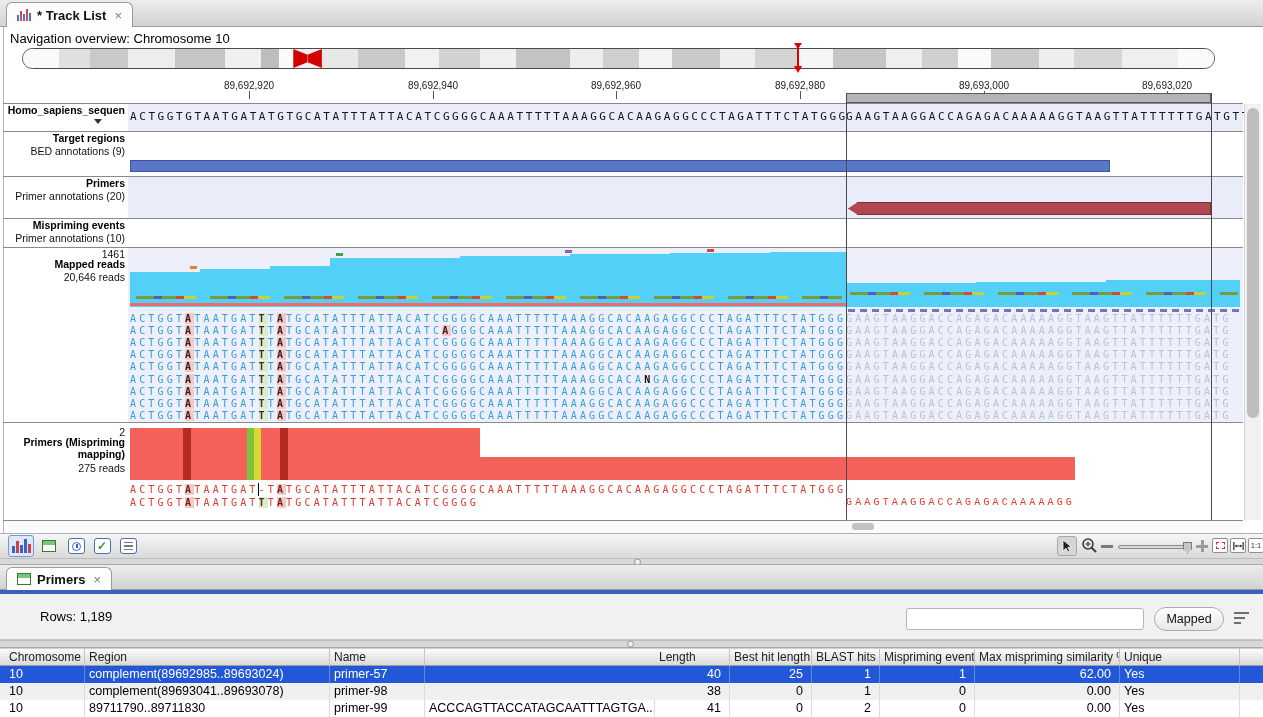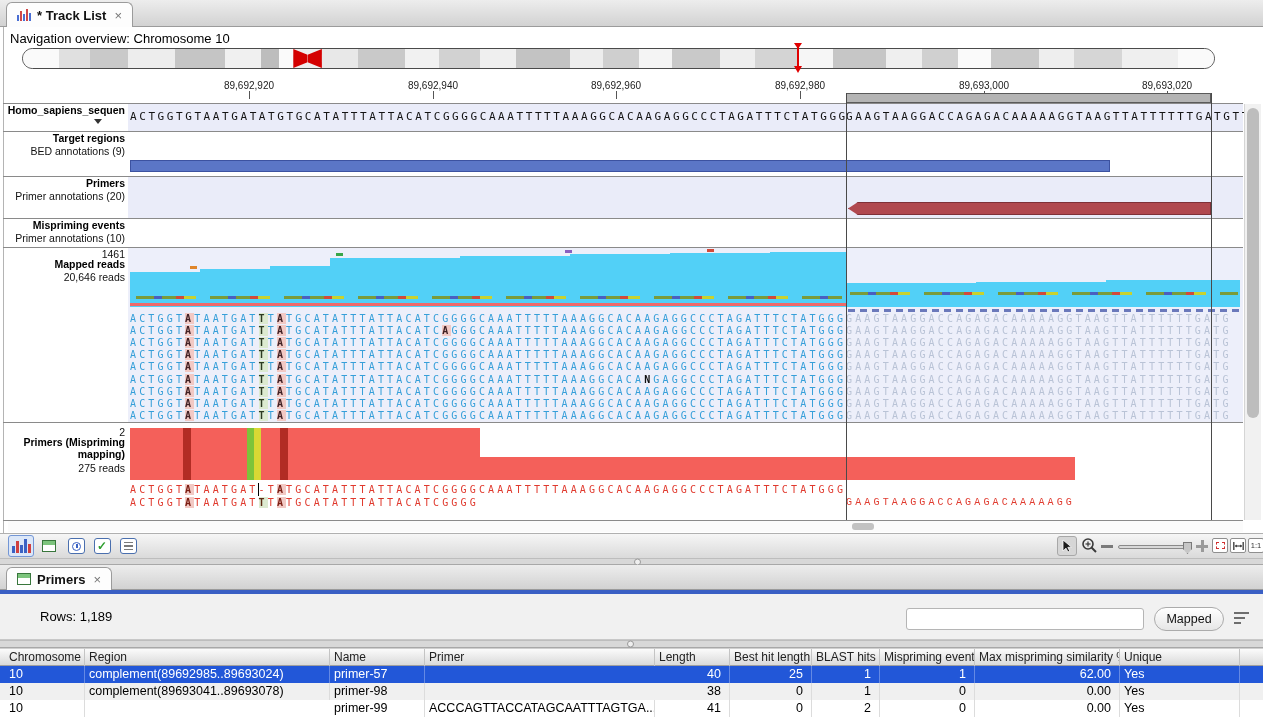--- a/index.html
+++ b/index.html
@@ -381,21 +381,20 @@
   </div>
 
   <div class="divider" style="top:640px;height:8px;">
     <span class="dot" style="left:627px"></span>
   </div>
 
   <div class="thead" id="thead">
       <div class="thcell" style="left: 5px; width: 80px;">Chromosome</div>
       <div class="thcell" style="left: 85px; width: 245px;">Region</div>
       <div class="thcell" style="left: 330px; width: 95px;">Name</div>
-      <div class="thcell" style="left: 425px; width: 230px;">Primer</div>
       <div class="thcell" style="left: 655px; width: 75px;">Length</div>
       <div class="thcell" style="left: 730px; width: 82px;">Best hit length</div>
       <div class="thcell" style="left: 812px; width: 68px;">BLAST hits</div>
       <div class="thcell" style="left: 880px; width: 95px;">Mispriming events</div>
       <div class="thcell" style="left: 975px; width: 145px;">Max mispriming similarity %</div>
       <div class="thcell" style="left: 1120px; width: 120px;">Unique</div>
     </div>
   <div id="tbody">
       <div class="trow selected" style="top: 666px;">
         <div class="tdcell" style="left: 5px; width: 80px;">10</div>
@@ -414,20 +413,21 @@
         <div class="tdcell" style="left: 330px; width: 95px;">primer-98</div>
         <div class="tdcell num" style="left: 655px; width: 75px;">38</div>
         <div class="tdcell num" style="left: 730px; width: 82px;">0</div>
         <div class="tdcell num" style="left: 812px; width: 68px;">1</div>
         <div class="tdcell num" style="left: 880px; width: 95px;">0</div>
         <div class="tdcell num" style="left: 975px; width: 145px;">0.00</div>
         <div class="tdcell" style="left: 1120px; width: 120px;">Yes</div>
       </div>
       <div class="trow" style="top: 700px;">
         <div class="tdcell" style="left: 5px; width: 80px;">10</div>
+        <div class="tdcell" style="left: 85px; width: 245px;">89711790..89711830</div>
         <div class="tdcell" style="left: 330px; width: 95px;">primer-99</div>
         <div class="tdcell" style="left: 425px; width: 230px;">ACCCAGTTACCATAGCAATTTAGTGA...</div>
         <div class="tdcell num" style="left: 655px; width: 75px;">41</div>
         <div class="tdcell num" style="left: 730px; width: 82px;">0</div>
         <div class="tdcell num" style="left: 812px; width: 68px;">2</div>
         <div class="tdcell num" style="left: 880px; width: 95px;">0</div>
         <div class="tdcell num" style="left: 975px; width: 145px;">0.00</div>
         <div class="tdcell" style="left: 1120px; width: 120px;">Yes</div>
       </div>
     </div>

